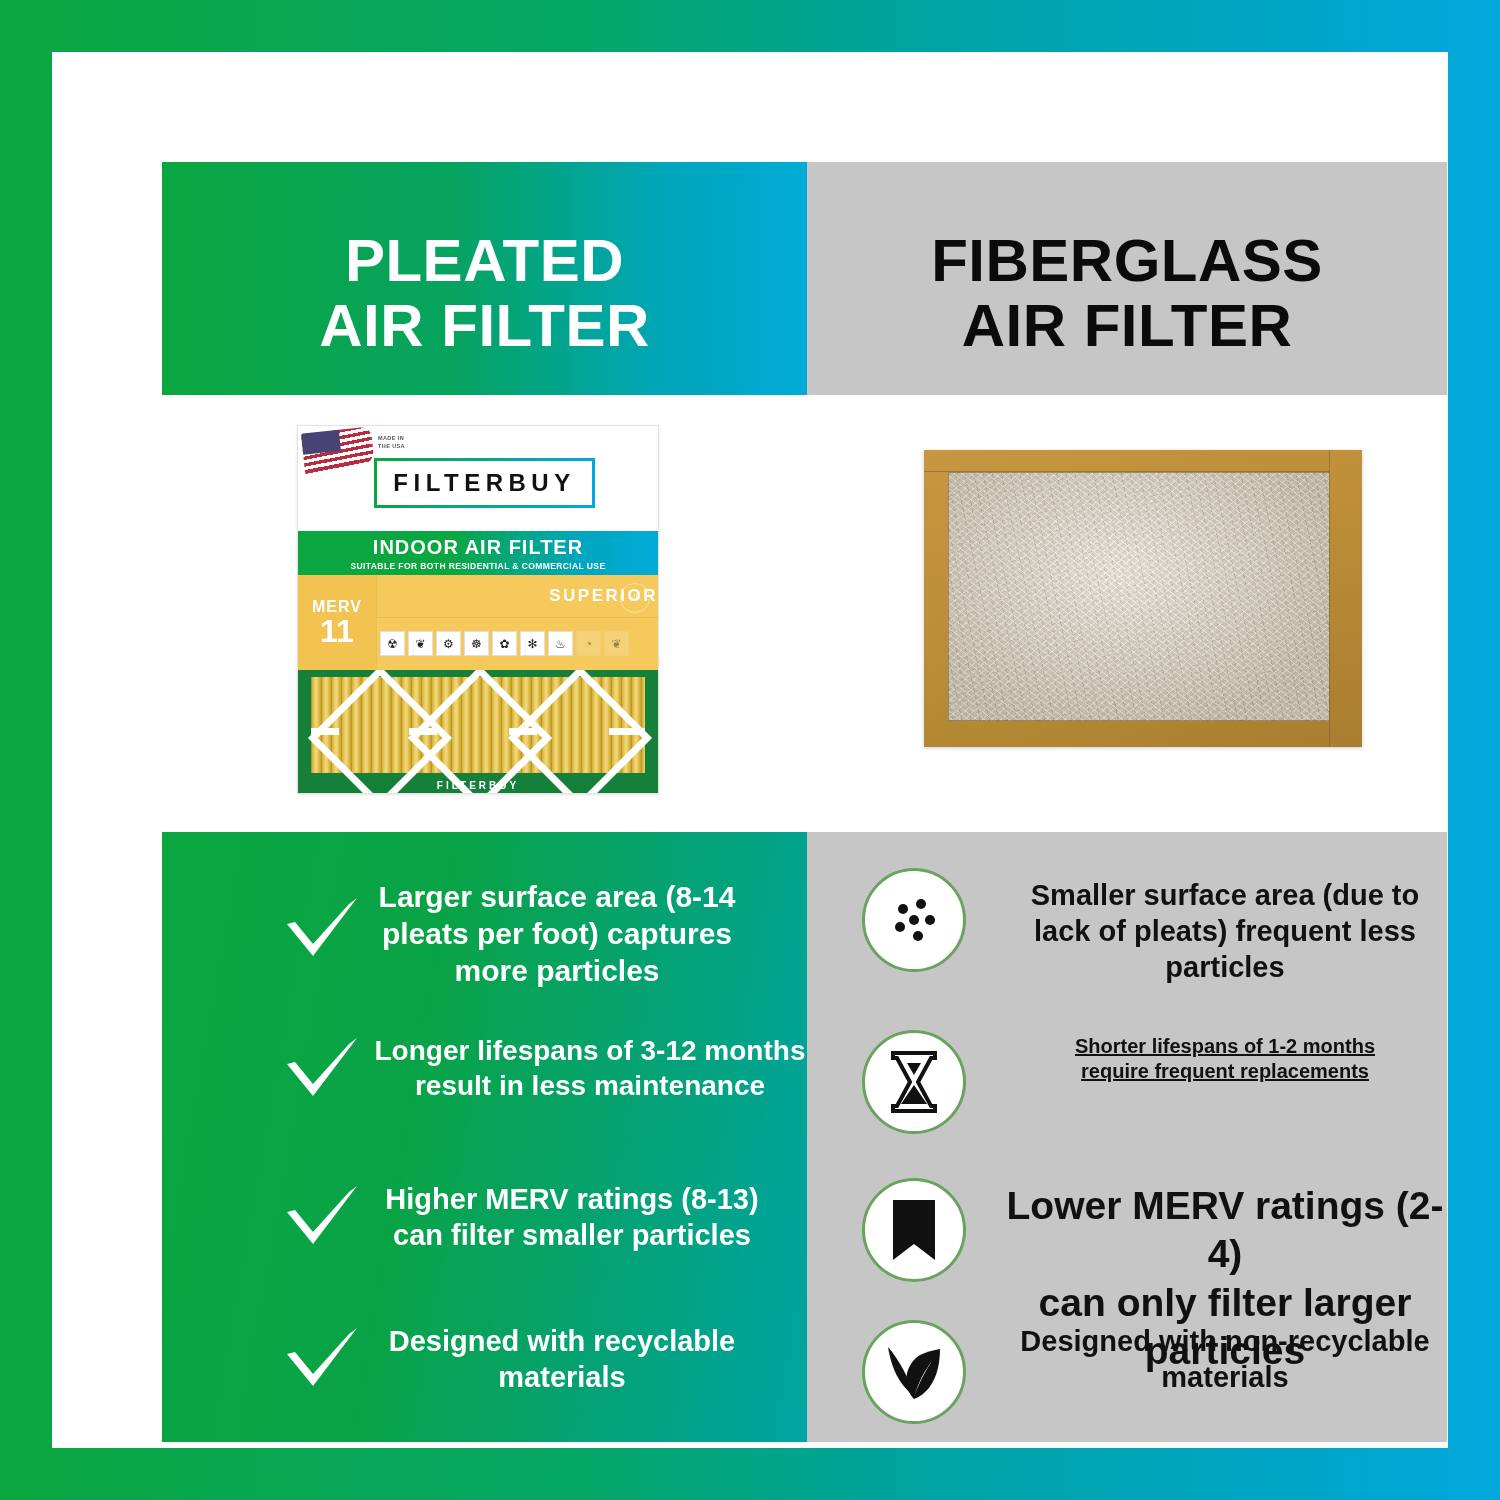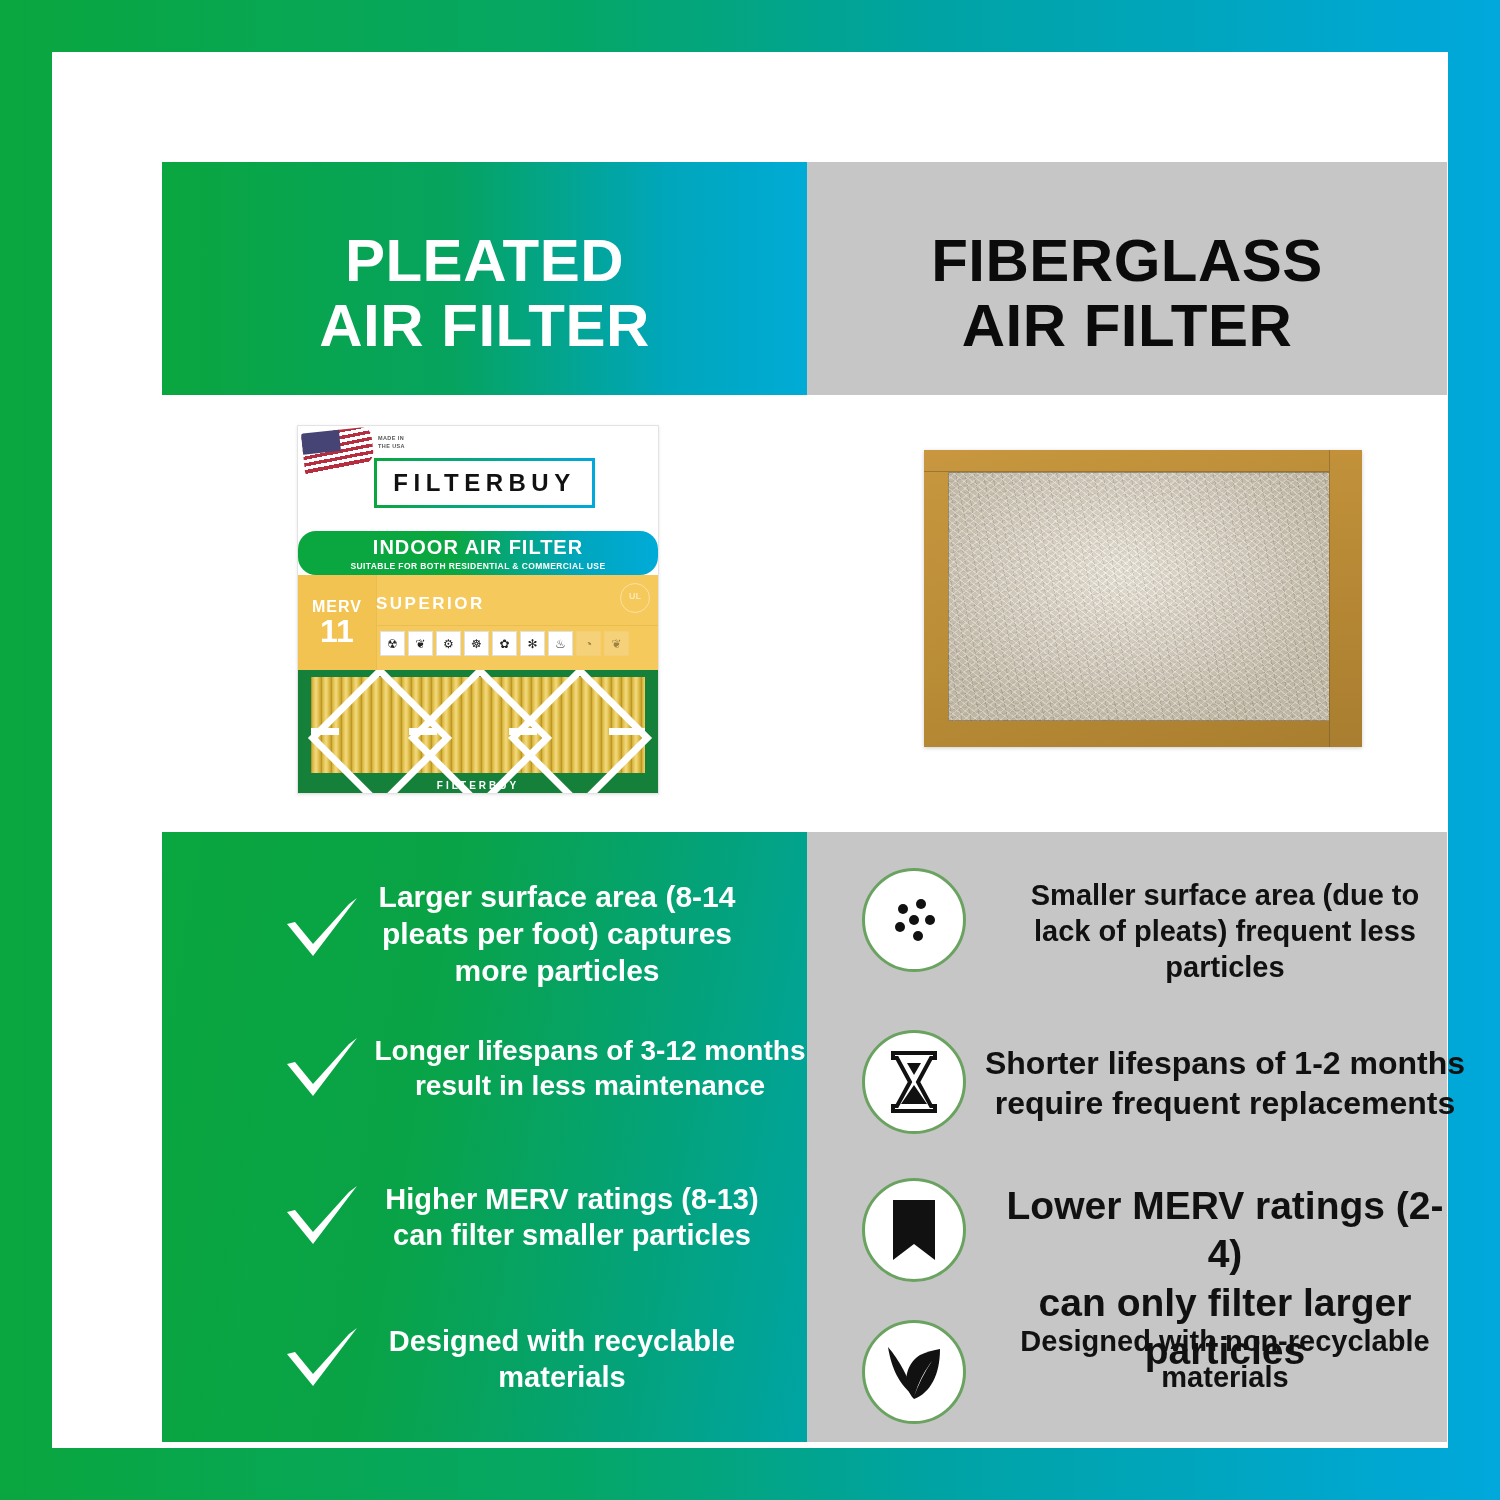--- a/index.html
+++ b/index.html
@@ -74,39 +74,39 @@
     border:3px solid;
     border-image:linear-gradient(90deg,#0aa63f,#00a8dc) 1;
     display:flex;align-items:center;justify-content:center;background:#fff;
   }
   #fb-logo{
     font-size:24px;font-weight:bold;letter-spacing:5.5px;color:#111;
   }
   #pk-green{
     position:absolute;left:0;top:105px;width:100%;height:44px;
     background:linear-gradient(90deg,#0aa63f 0%,#0aa63f 42%,#00a6bd 78%,#00abd8 100%);
-    display:flex;flex-direction:column;align-items:center;justify-content:center;border-radius:18px;
+    display:flex;flex-direction:column;align-items:center;justify-content:center;
   }
   #pk-green .l1{color:#fff;font-size:20px;font-weight:bold;letter-spacing:1px;}
   #pk-green .l2{color:#fff;font-size:8.5px;font-weight:bold;letter-spacing:.4px;margin-top:2px;}
   #pk-gold{
     position:absolute;left:0;top:149px;width:100%;height:95px;
     background:#f6c95c;
   }
   #merv-cell{
     position:absolute;left:0;top:0;width:78px;height:95px;
     background:#f3c351;
     display:flex;flex-direction:column;align-items:center;justify-content:center;
     border-right:1px solid #e8bd52;
   }
   #merv-cell .mlabel{color:#fff;font-size:16px;font-weight:bold;letter-spacing:1px;}
   #merv-cell .mnum{color:#fff;font-size:32px;font-weight:bold;line-height:.95;}
   #sup-row{
-    position:absolute;left:78px;top:8px;width:282px;height:42px;
-    display:flex;align-items:center;justify-content:flex-start;
+    position:absolute;left:78px;top:0;width:282px;height:42px;
+    display:flex;align-items:center;justify-content:flex-end;
     border-bottom:1px solid #e8bd52;
   }
   #sup-row .stext{color:#fff;font-size:17px;font-weight:bold;letter-spacing:2.5px;}
   #ul-mark{
     position:absolute;right:8px;top:8px;width:28px;height:28px;
     border-radius:50%;border:1.5px solid rgba(255,255,255,.65);
     opacity:.65;
   }
   #ul-mark:after{
     content:"UL";position:absolute;left:0;right:0;top:7px;text-align:center;
@@ -230,21 +230,21 @@
 
   
   #row0 .check{left:118px;top:40px;}
   #row0 .txt-left{left:180px;top:24px;width:430px;font-size:30px;}
   #row0 .mid-icon{left:700px;top:14px;}
   #row0 .txt-right{left:828px;top:24px;width:470px;font-size:29px;color:#111;font-weight:bold;}
 
   #row1 .check{left:118px;top:22px;}
   #row1 .txt-left{left:178px;top:22px;width:500px;font-size:28px;}
   #row1 .mid-icon{left:700px;top:18px;}
-  #row1 .txt-right{left:818px;top:32px;width:490px;font-size:32px;}
+  #row1 .txt-right{left:818px;top:22px;width:490px;font-size:20px;text-decoration:underline;}
 
   #row2 .check{left:118px;top:22px;}
   #row2 .txt-left{left:180px;top:22px;width:460px;font-size:29px;}
   #row2 .mid-icon{left:700px;top:18px;}
   #row2 .txt-right{left:828px;top:22px;width:470px;font-size:39px;}
 
   #row3 .check{left:118px;top:22px;}
   #row3 .txt-left{left:180px;top:22px;width:440px;font-size:29px;}
   #row3 .mid-icon{left:700px;top:18px;}
   #row3 .txt-right{left:828px;top:22px;width:470px;font-size:29px;}

